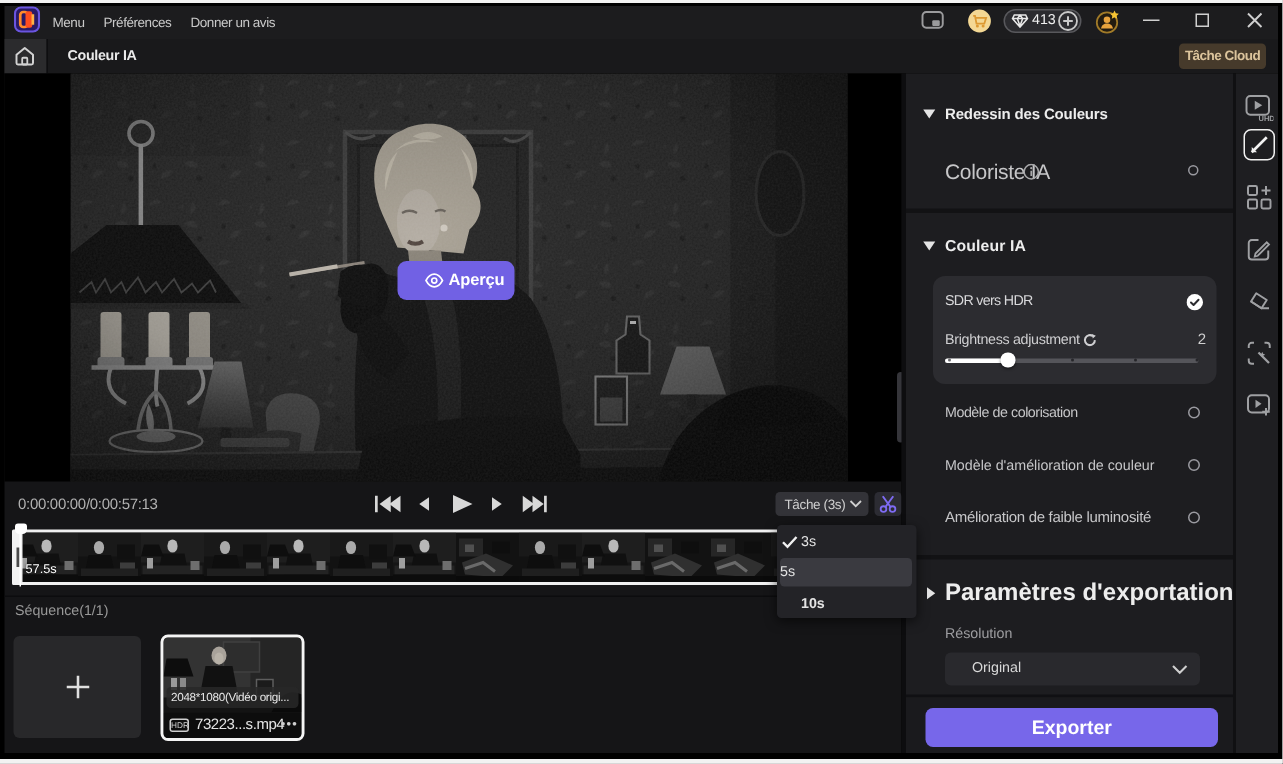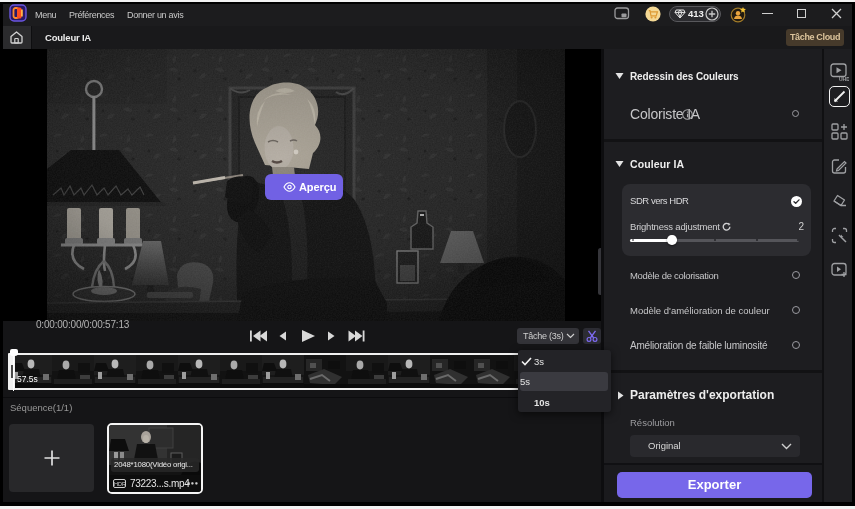--- a/index.html
+++ b/index.html
@@ -30,21 +30,21 @@
 <svg class="abs" style="left:645px;top:6px;" width="16" height="16" viewBox="0 0 16 16">
   <circle cx="8" cy="8" r="7.6" fill="#f4d894"></circle>
   <path d="M3.8 4.6 H5 L6 9.8 H11.2 L12.4 5.9 H5.3" fill="none" stroke="#dd9a33" stroke-width="1.2"></path>
   <circle cx="6.6" cy="11.4" r="1" fill="#dd9a33"></circle>
   <circle cx="10.4" cy="11.4" r="1" fill="#dd9a33"></circle>
 </svg>
 <div class="abs" style="left:669px;top:6px;width:52px;height:16px;background:#2b2b2f;border:1px solid #58585c;border-radius:8px;"></div>
 <svg class="abs" style="left:674px;top:9px;" width="12" height="10" viewBox="0 0 12 10">
   <path d="M2.2 1 H9.8 L11 3.4 L6 9 L1 3.4 Z M1 3.4 H11 M4.2 3.4 L6 1 L7.8 3.4 L6 8.2 Z" fill="none" stroke="#e8e8e8" stroke-width="1"></path>
 </svg>
-<div class="abs" style="left:688px;top:6px;width:24px;height:16px;line-height:16px;font-size:9.5px;color:#f0f0f0;font-weight:bold;">413</div>
+<div class="abs" style="left:688px;top:6px;width:24px;height:16px;line-height:16px;font-size:9.5px;color:#f0f0f0;">413</div>
 <svg class="abs" style="left:705px;top:7px;" width="14" height="14" viewBox="0 0 14 14">
   <circle cx="7" cy="7" r="6" fill="none" stroke="#c9c9c9" stroke-width="1.2"></circle>
   <path d="M7 3.8 V10.2 M3.8 7 H10.2" stroke="#c9c9c9" stroke-width="1.3"></path>
 </svg>
 <svg class="abs" style="left:730px;top:6px;" width="17" height="17" viewBox="0 0 17 17">
   <circle cx="8" cy="9" r="6.8" fill="#221b10" stroke="#a07a28" stroke-width="1.2"></circle>
   <circle cx="8" cy="7.2" r="2.2" fill="#e8a33d"></circle>
   <path d="M4 13 C4.5 10.5 6 9.6 8 9.6 C10 9.6 11.5 10.5 12 13 Z" fill="#e8a33d"></path>
   <path d="M13 1 l0.9 1.8 2 0.3 -1.45 1.4 0.35 2 -1.8 -0.95 -1.8 0.95 0.35 -2 -1.45 -1.4 2 -0.3 Z" fill="#f6c433"></path>
 </svg>
@@ -172,21 +172,21 @@
   <rect width="518" height="272" filter="url(#grain)" opacity="0.22" style="mix-blend-mode:screen"></rect>
 </svg>
 
 <div class="abs" style="left:265px;top:174px;width:78px;height:26px;background:#7161e4;border-radius:6px;"></div>
 <svg class="abs" style="left:283px;top:181px;" width="13" height="12" viewBox="0 0 13 12">
   <path d="M1 6 C2.5 3.2 4.3 1.8 6.5 1.8 C8.7 1.8 10.5 3.2 12 6 C10.5 8.8 8.7 10.2 6.5 10.2 C4.3 10.2 2.5 8.8 1 6 Z" fill="none" stroke="#fff" stroke-width="1.1"></path>
   <circle cx="6.5" cy="6" r="1.7" fill="none" stroke="#fff" stroke-width="1.1"></circle>
 </svg>
 <div class="abs" style="left:299px;top:174px;height:26px;line-height:26px;font-size:11px;font-weight:bold;letter-spacing:-0.1px;color:#fff;">Aperçu</div>
 
-<div class="abs" style="left:12px;top:319px;height:11px;line-height:11px;font-size:10px;letter-spacing:-0.2px;color:#b2b2b2;margin-left:24px;">0:00:00:00/0:00:57:13</div>
+<div class="abs" style="left:12px;top:331px;height:11px;line-height:11px;font-size:10px;letter-spacing:-0.2px;color:#b2b2b2;">0:00:00:00/0:00:57:13</div>
 <svg class="abs" style="left:250px;top:330px;" width="115" height="12" viewBox="0 0 115 12">
   <g fill="#d8d8d8" stroke="none">
     <rect x="0" y="0.5" width="1.8" height="11"></rect>
     <path d="M10.5 0.5 L3 6 L10.5 11.5 Z"></path>
     <path d="M17 0.5 L9.5 6 L17 11.5 Z"></path>
     <path d="M36 1.5 L29.5 6 L36 10.5 Z"></path>
     <path d="M52 0 L65 6 L52 12 Z"></path>
     <path d="M78 1.5 L84.5 6 L78 10.5 Z"></path>
     <path d="M98.5 0.5 L106 6 L98.5 11.5 Z"></path>
     <path d="M105 0.5 L112.5 6 L105 11.5 Z"></path>
@@ -347,21 +347,21 @@
 <div class="abs" style="left:791.5px;top:271px;width:8px;height:8px;border:1.6px solid #9a9aa0;border-radius:50%;"></div>
 <div class="abs" style="left:630px;top:304px;height:14px;line-height:14px;font-size:9.5px;color:#c6c6c8;">Modèle d'amélioration de couleur</div>
 <div class="abs" style="left:791.5px;top:306px;width:8px;height:8px;border:1.6px solid #9a9aa0;border-radius:50%;"></div>
 <div class="abs" style="left:630px;top:338.5px;height:14px;line-height:14px;font-size:10px;letter-spacing:-0.2px;color:#c6c6c8;">Amélioration de faible luminosité</div>
 <div class="abs" style="left:791.5px;top:340.5px;width:8px;height:8px;border:1.6px solid #9a9aa0;border-radius:50%;"></div>
 
 <div class="abs" style="left:604px;top:370px;width:218px;height:3px;background:#121214;"></div>
 <svg class="abs" style="left:617px;top:391px;" width="7" height="9" viewBox="0 0 7 9">
     <path d="M1 0.5 L6.5 4.5 L1 8.5 Z" fill="#e4e4e4"></path>
   </svg>
-<div class="abs" style="left:630px;top:388px;height:15px;line-height:15px;font-size:12px;font-weight:bold;color:#ededed;">Paramètres d'exportation</div>
+<div class="abs" style="left:630px;top:388px;height:15px;line-height:15px;font-size:16px;font-weight:bold;color:#ededed;">Paramètres d'exportation</div>
 <div class="abs" style="left:630px;top:416px;height:13px;line-height:13px;font-size:9.5px;color:#9d9da0;">Résolution</div>
 <div class="abs" style="left:630px;top:435px;width:170px;height:22px;background:#29292d;border-radius:4px;"></div>
 <div class="abs" style="left:648px;top:435px;height:22px;line-height:22px;font-size:9.5px;color:#d8d8d8;">Original</div>
 <svg class="abs" style="left:781px;top:443px;" width="11" height="7" viewBox="0 0 11 7">
   <path d="M1 1 L5.5 5.5 L10 1" fill="none" stroke="#cfcfcf" stroke-width="1.4"></path>
 </svg>
 <div class="abs" style="left:604px;top:463px;width:218px;height:2px;background:#101013;"></div>
 <div class="abs" style="left:604px;top:465px;width:218px;height:37px;background:#1a1a1d;"></div>
 <div class="abs" style="left:617px;top:472px;width:195px;height:26px;background:#7767ea;border-radius:5px;text-align:center;line-height:26px;font-size:13px;font-weight:bold;color:#fff;">Exporter</div>
 

